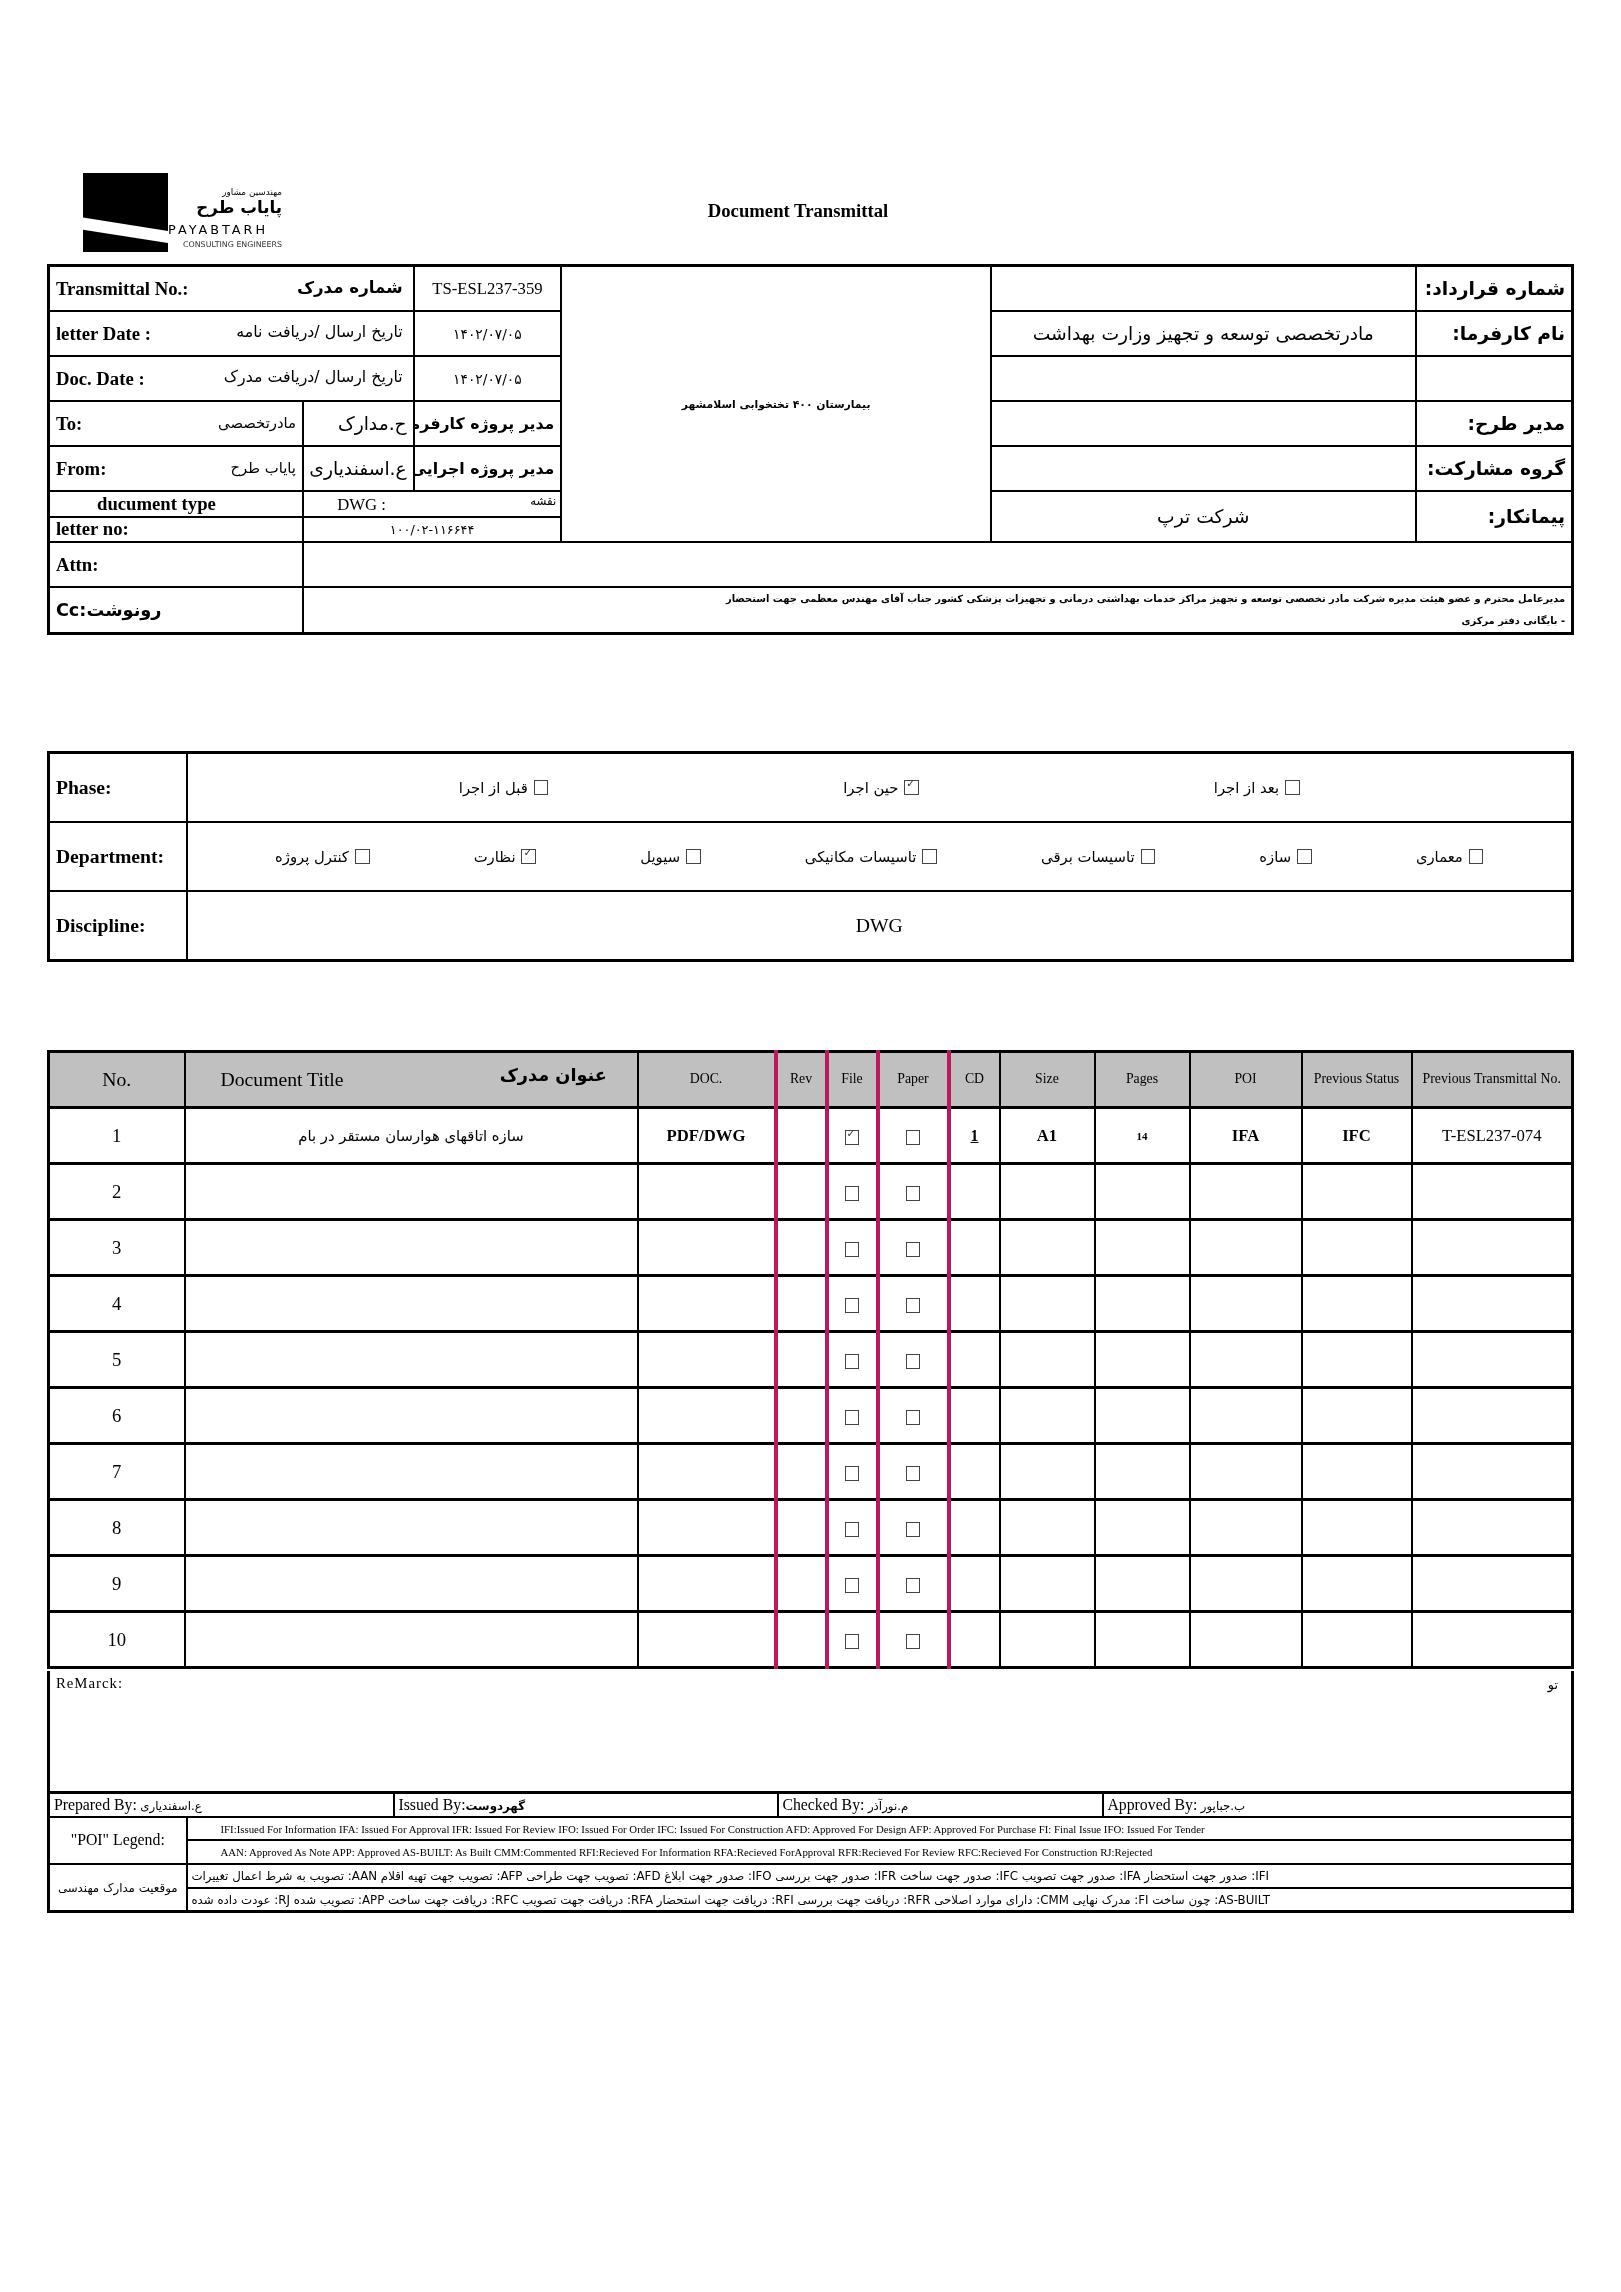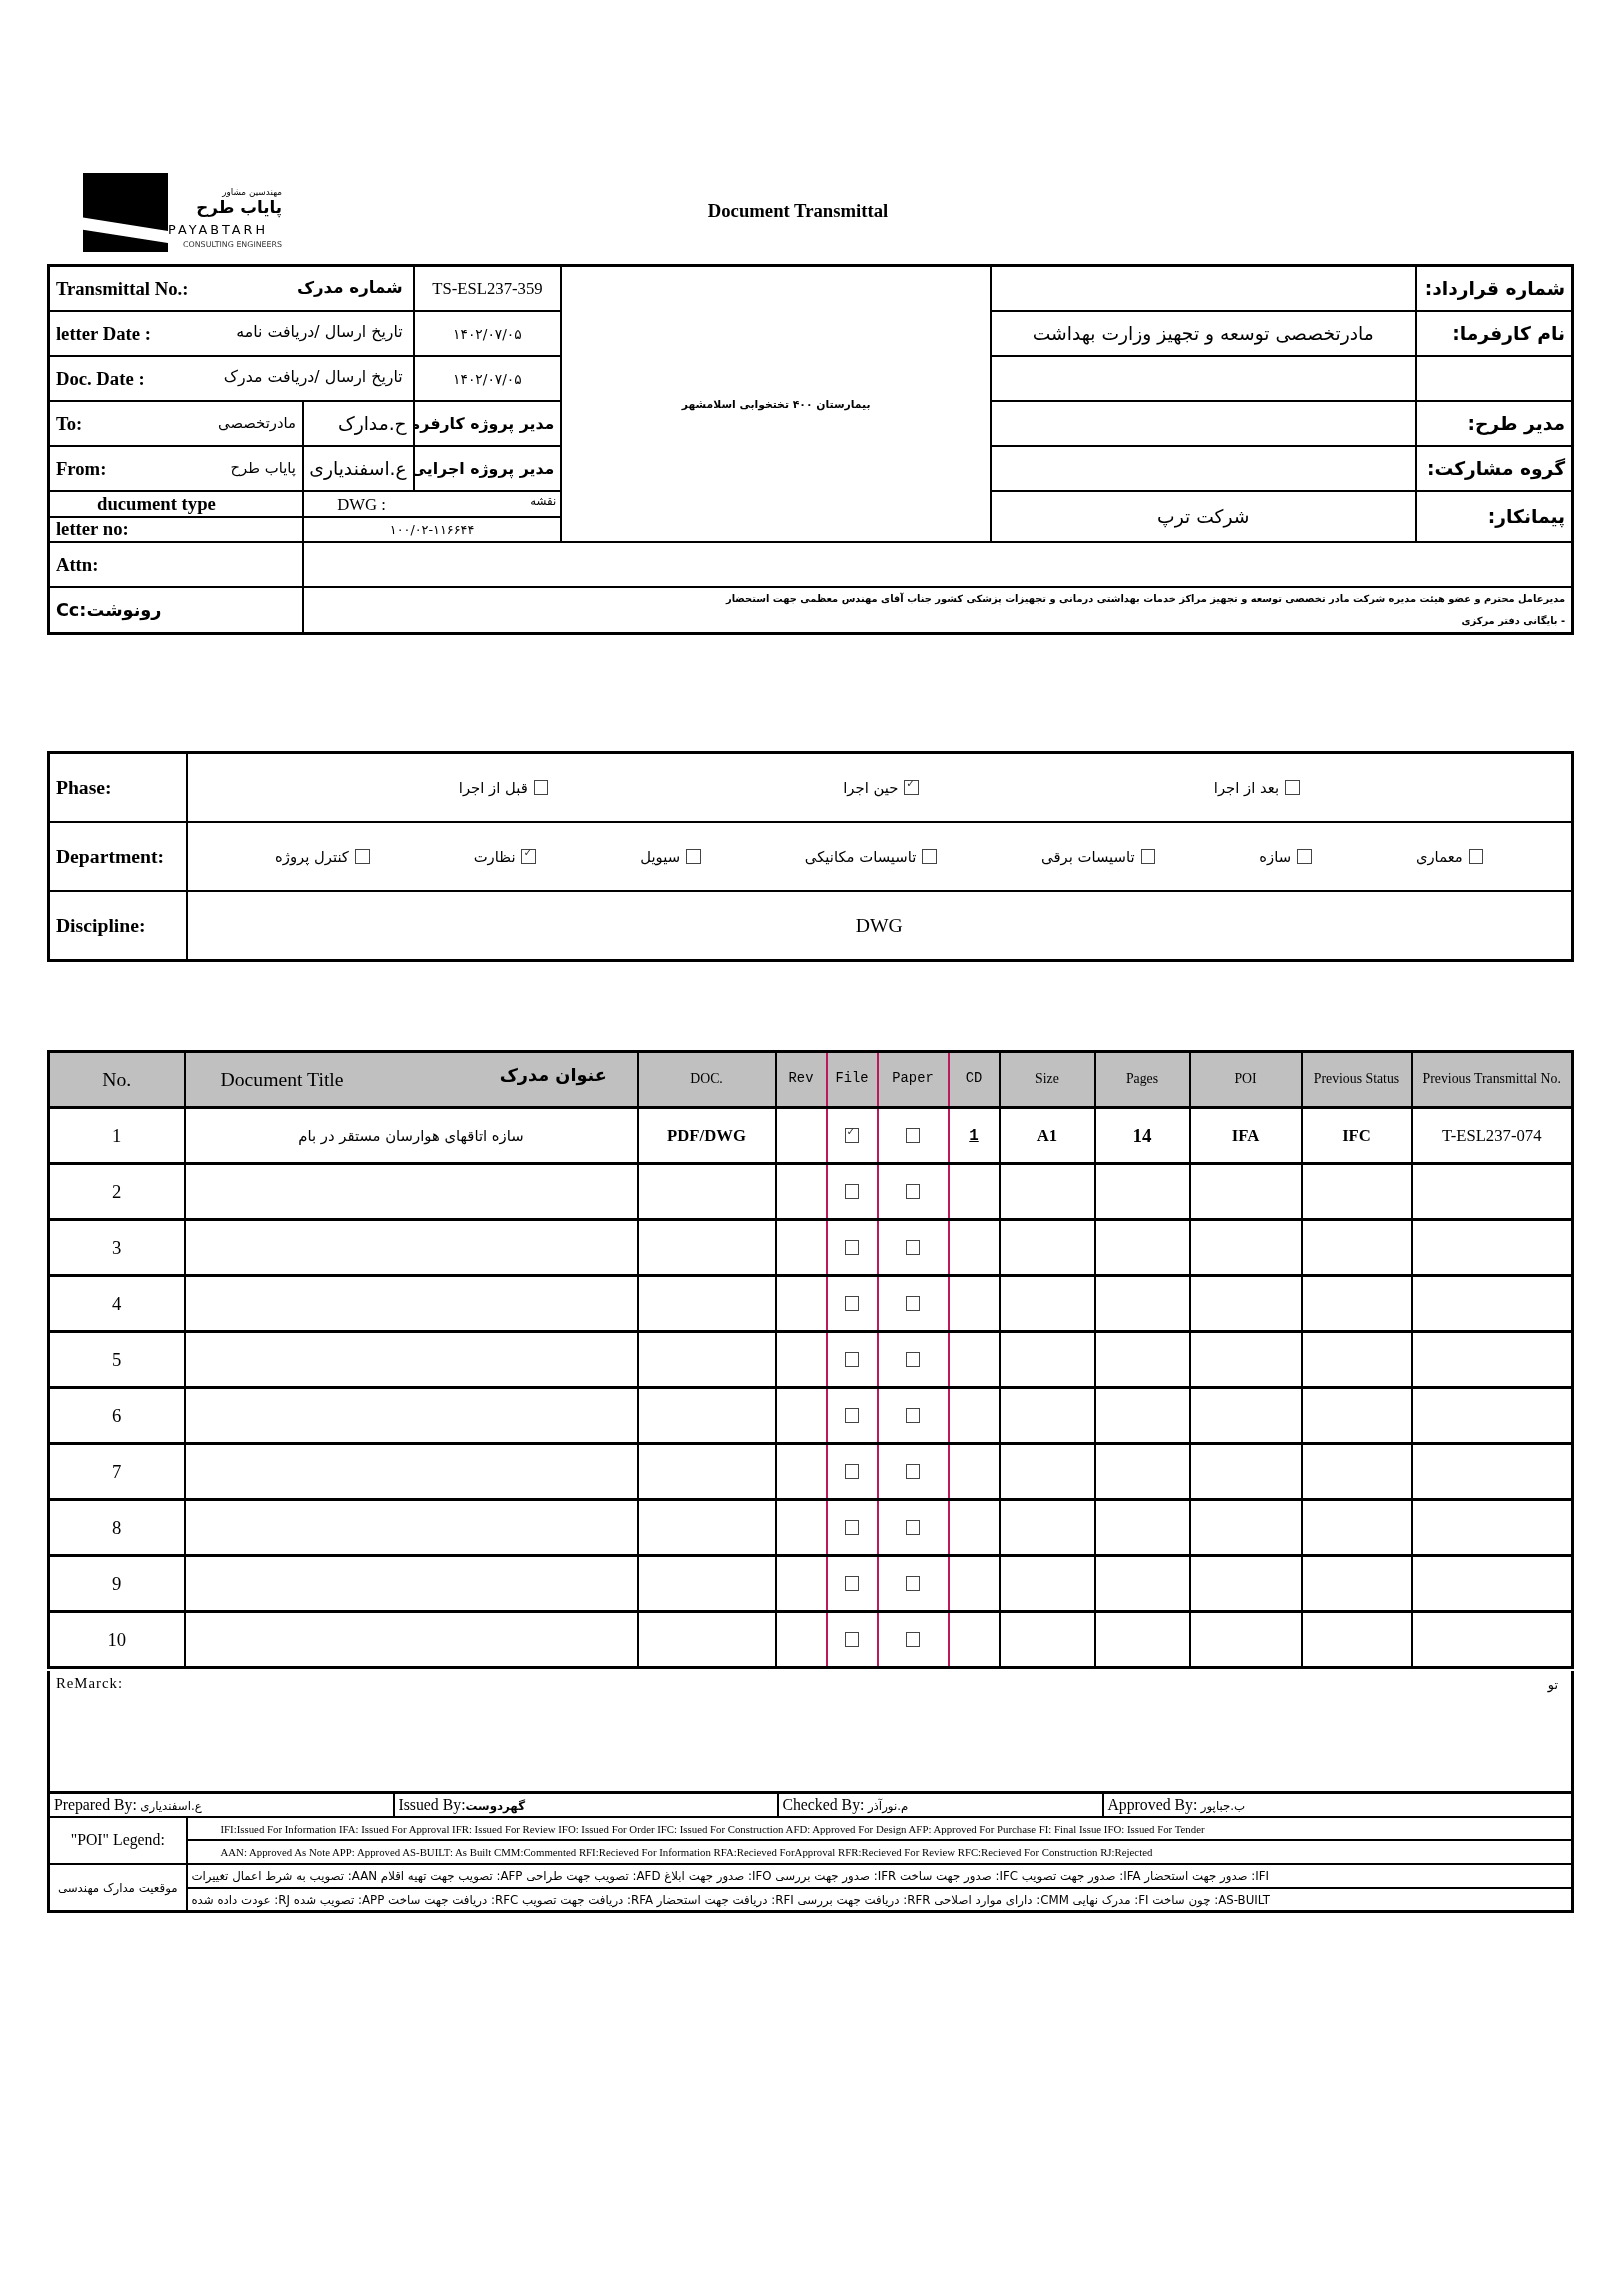--- a/index.html
+++ b/index.html
@@ -36,21 +36,21 @@
   .chk{display:inline-block;width:12.8px;height:12.8px;border:1.5px solid #444;vertical-align:middle;position:relative;background:#fff;}
   .chk.on::after{content:"✓";position:absolute;left:1px;top:-3.9px;font-size:10.8px;color:#333;font-family:"DejaVu Sans",sans-serif;}
   .opt{display:inline-flex;align-items:center;gap:5.9px;font-family:"DejaVu Sans",sans-serif;font-size:14.8px;direction:rtl;}
 
   
   #list{left:47px;top:1050px;width:1527px;border:3.9px solid #000;}
   #list th{background:#c0c0c0;font-weight:normal;font-size:13.8px;height:53px;white-space:normal;line-height:16.7px;}
   #list th.big{font-size:19.7px;}
   #list td{height:53px;font-size:18.7px;text-align:center;}
   #list tr.row td{border-top:3.9px solid #000;}
-  #list td.thin,#list th.thin{border-left:2px solid #be185d;border-right:1px solid #000;font-family:Liberation Mono, monospace;}
+  #list td.thin,#list th.thin{border-left:4px solid #be185d;border-right:1px solid #000;}
 
   
   #remark{left:47px;top:1671px;width:1527px;height:120px;border-left:3.9px solid #000;border-right:3.9px solid #000;box-sizing:border-box;}
   #remark .r-en{position:absolute;left:5.9px;top:3.9px;font-size:14.8px;letter-spacing:1px;}
   #remark .r-fa{position:absolute;right:13px;top:5.9px;font-size:12.8px;font-family:"DejaVu Sans",sans-serif;}
 
   
   #foot{left:47px;top:1791px;width:1527px;border:3.9px solid #000;}
   #foot td{height:21.7px;font-size:13.8px;padding:0 3.9px;}
   #foot td.leg{font-size:10.8px;padding-left:33px;}
@@ -259,21 +259,21 @@
   </tr>
   <tr class="row">
     <td>1</td>
     <td class="fa" style="font-size:14.8px;">سازه اتاقهای هوارسان مستقر در بام</td>
     <td class="b" style="font-size:16.7px;">PDF/DWG</td>
     <td class="thin"></td>
     <td class="thin"><span class="chk on"></span></td>
     <td class="thin"><span class="chk"></span></td>
     <td class="thin b" style="text-decoration:underline;font-size:15.8px;">1</td>
     <td class="b" style="font-size:16.7px;">A1</td>
-    <td class="b" style="font-size:19px;">14</td>
+    <td class="b" style="font-size:11px;">14</td>
     <td class="b" style="font-size:16.7px;">IFA</td>
     <td class="b" style="font-size:16.7px;">IFC</td>
     <td style="font-size:16.7px;">T-ESL237-074</td>
   </tr>
   <tr class="row">
         <td>2</td>
         <td></td>
         <td></td>
         <td class="thin"></td>
         <td class="thin"><span class="chk"></span></td>

